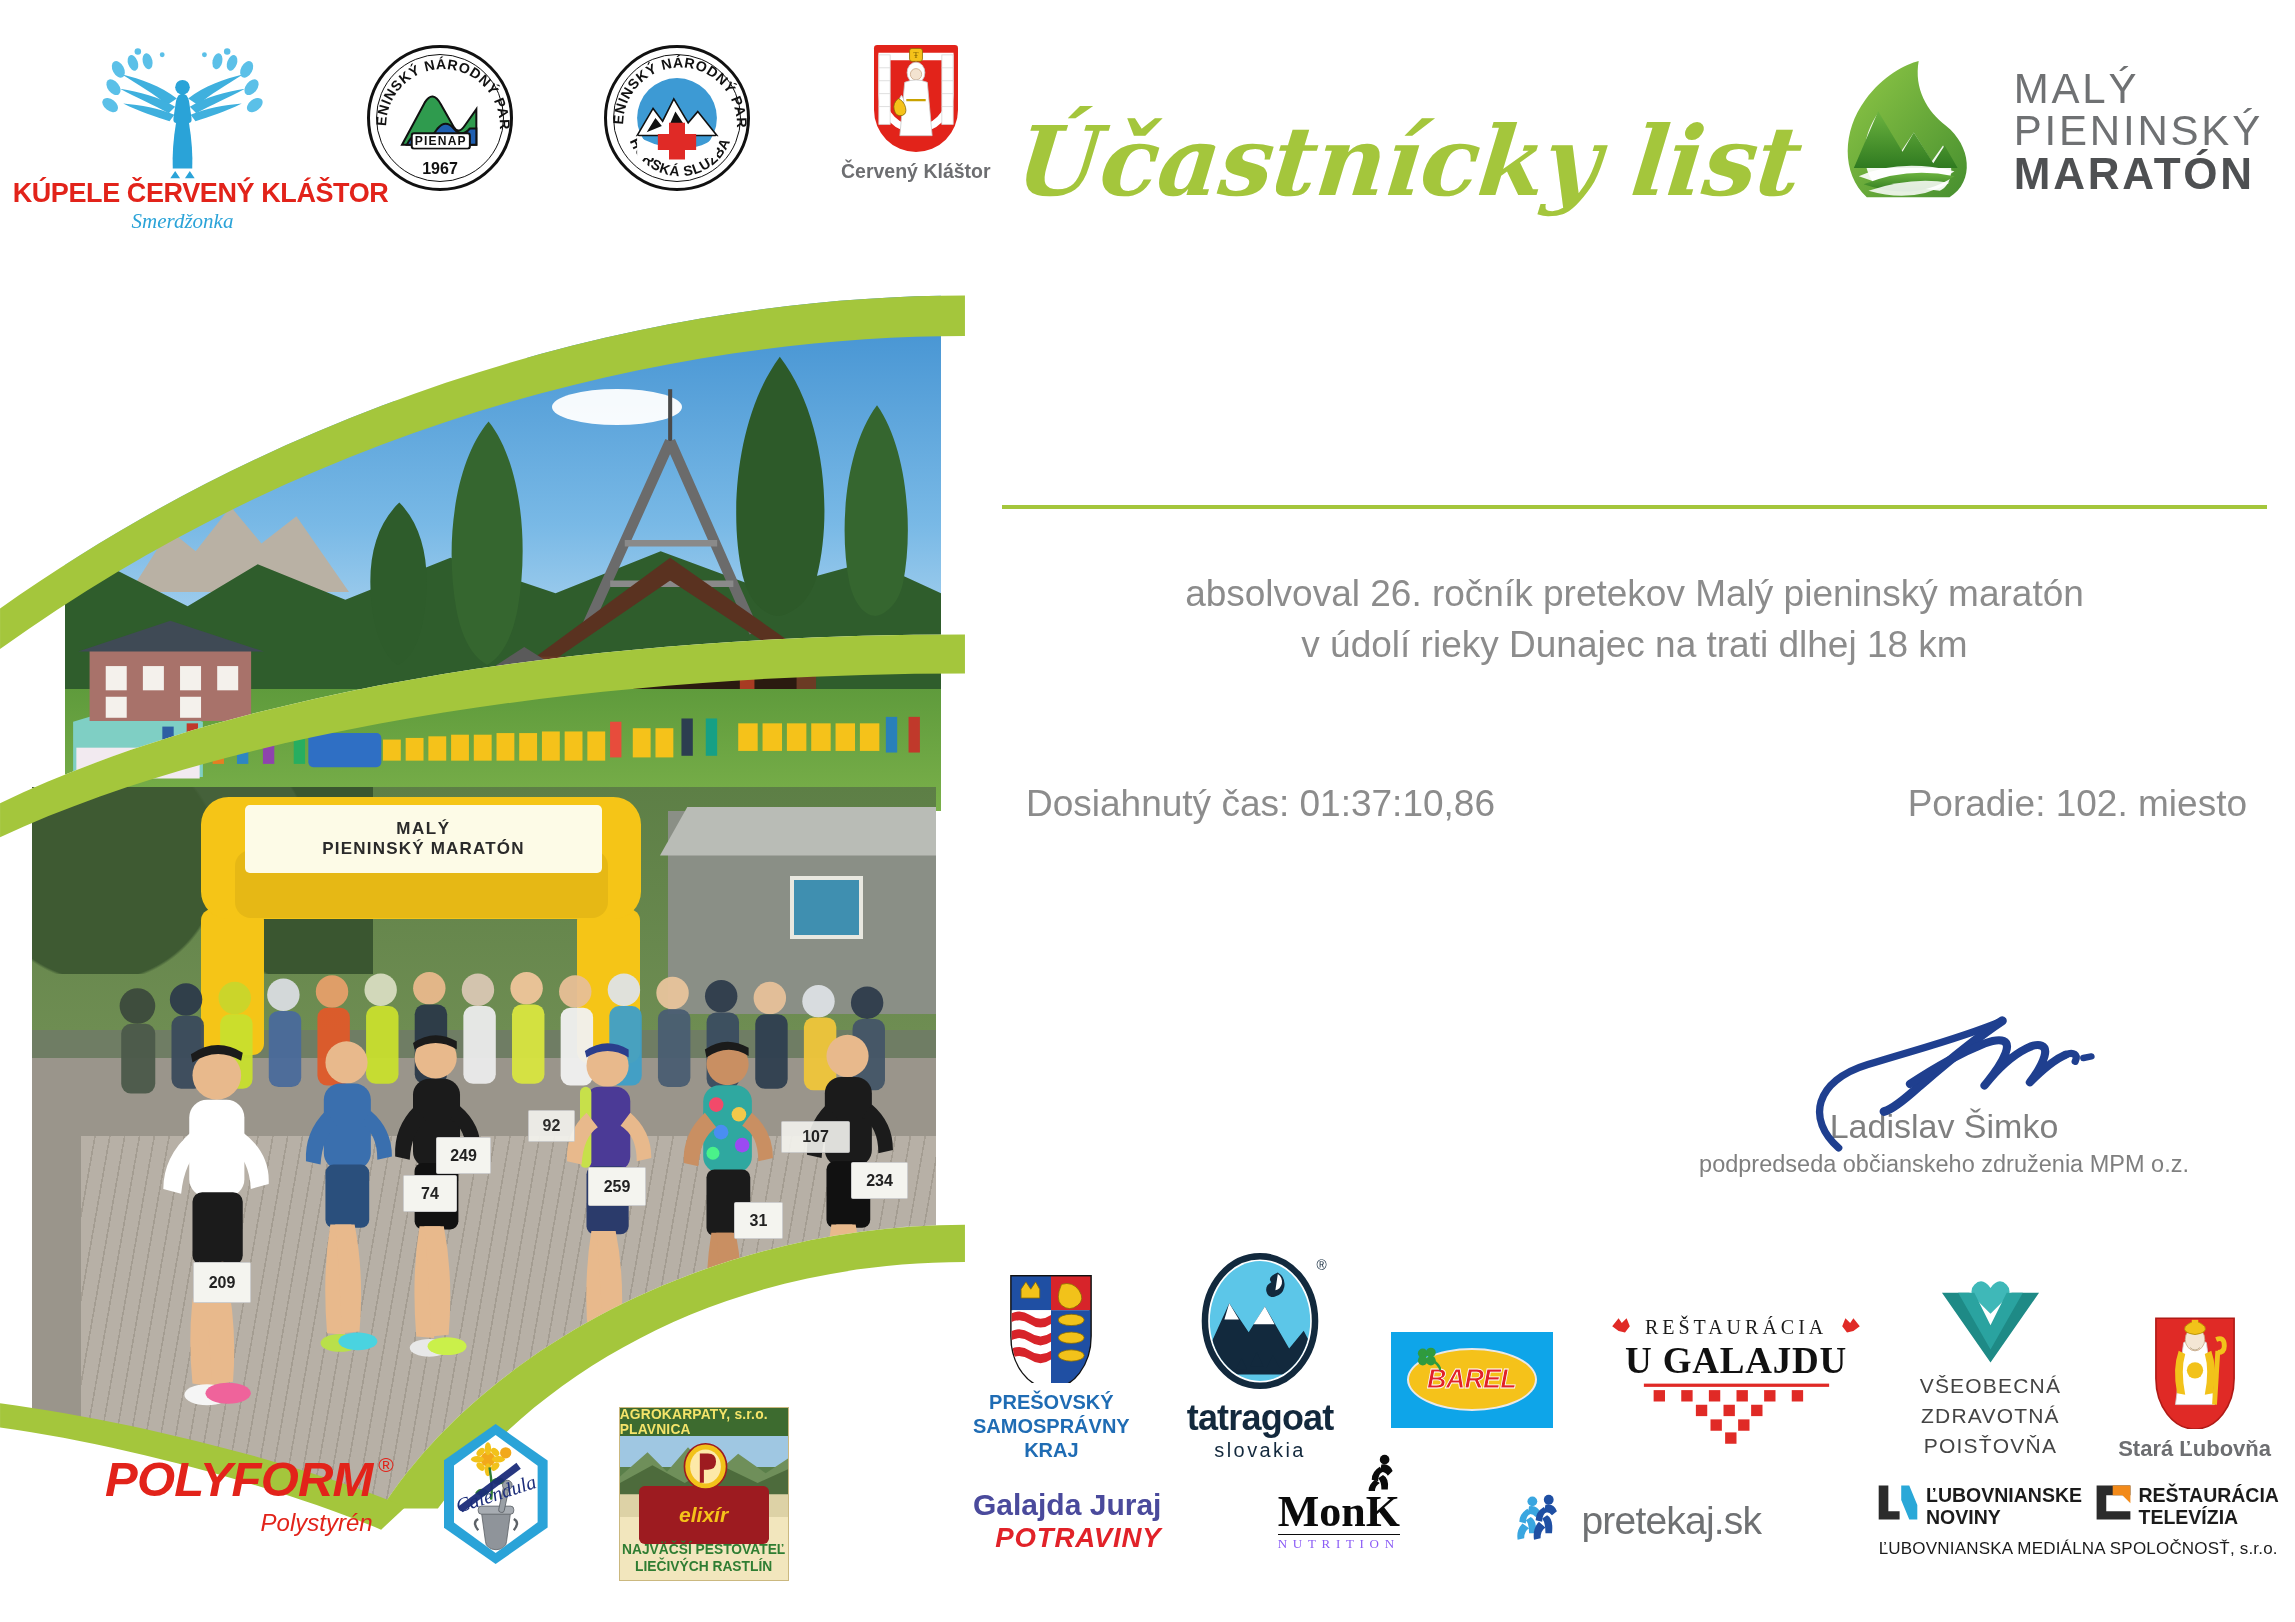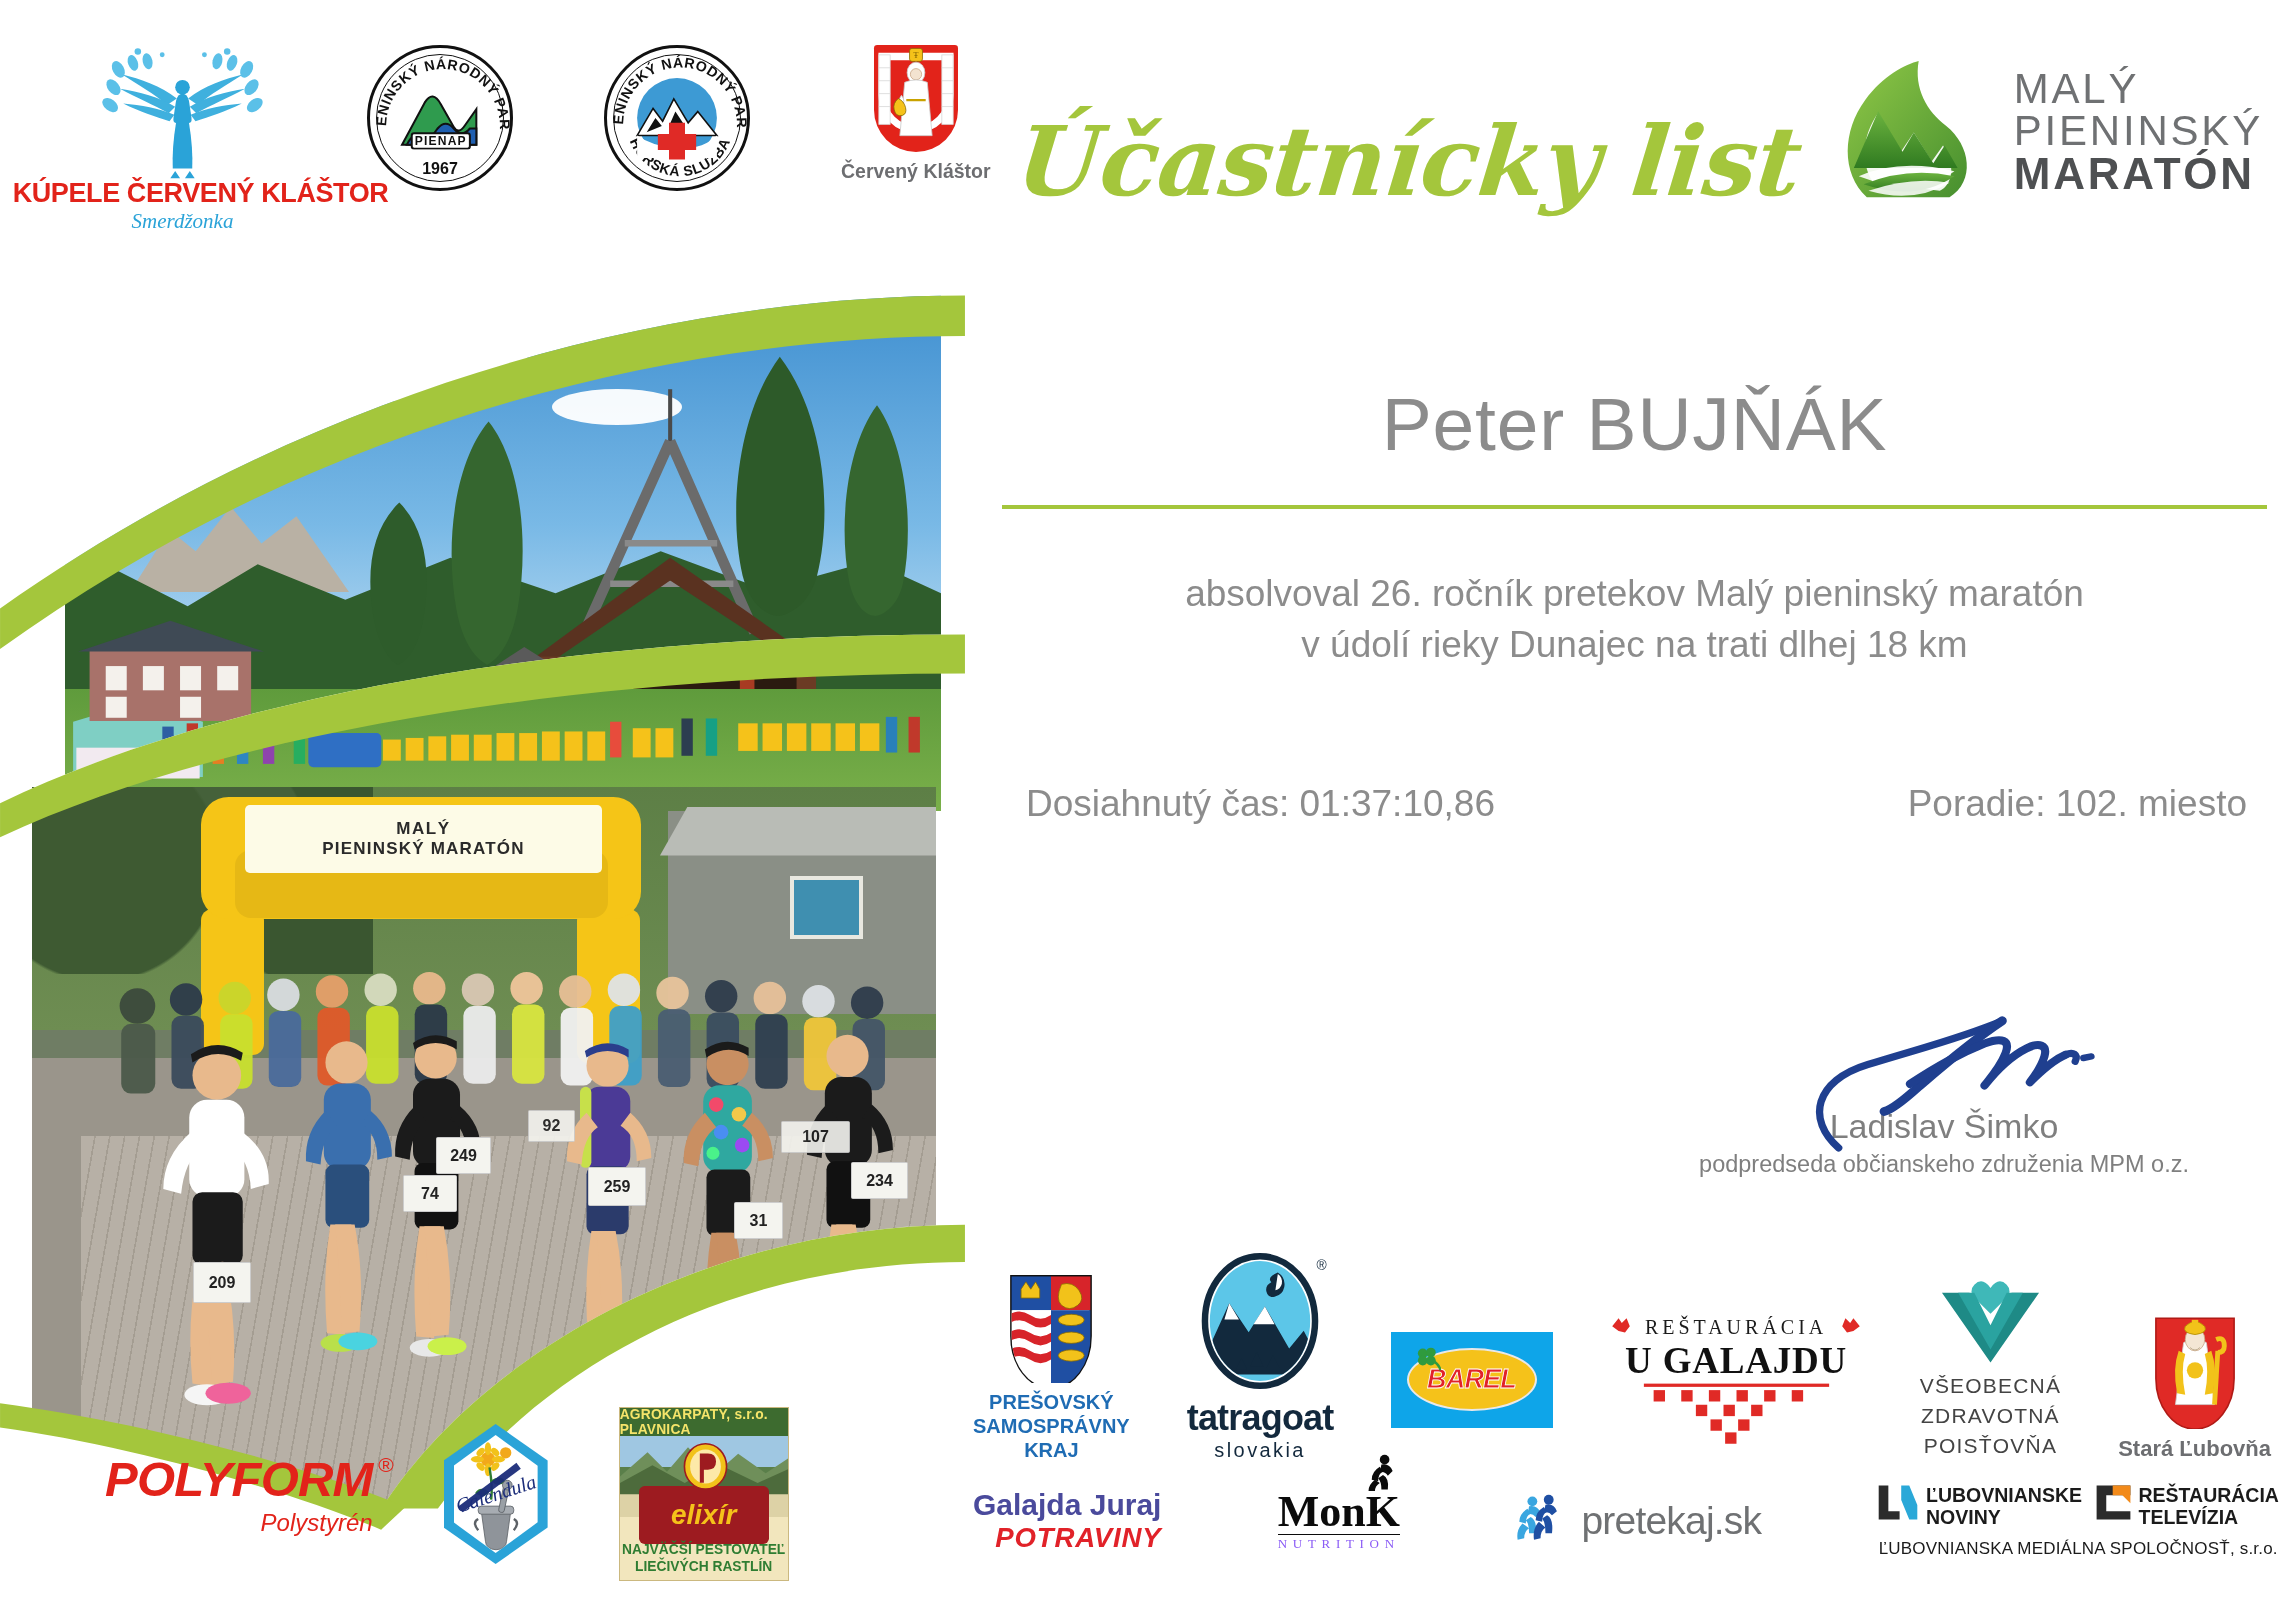--- a/index.html
+++ b/index.html
@@ -145,21 +145,21 @@
               font-family:"Liberation Serif", serif; font-style:italic; font-size:20px; color:#1c2d7a; }
   .elix-box { width: 170px; height: 174px; background:#f2e6bd; border:1.6px solid #cbb87f; position:relative; overflow:hidden; }
   .elix-top { position:absolute; left:0; right:0; top:0; height:27.6px; background:#3d6b2f;
               color:#f5e46a; font-size:13.8px; font-weight:bold; display:flex;
               align-items:center; justify-content:center; letter-spacing:0.2px; }
   .elix-scene { position:absolute; left:0; right:0; top:27.6px; height:81px;
                 background: linear-gradient(#9fc7e2 0 38%, #5a7f4a 38% 72%, #ddd2a6 72% 100%); }
   .elix-badge { position:absolute; left:50%; top:78px; transform:translateX(-50%);
                 width:130px; height:58px; background:#9d1b20; border-radius:5.7px;
                 display:flex; align-items:center; justify-content:center; }
-  .elix-word { font-size:28px; font-style:italic; font-weight:bold; color:#f5c21a; }
+  .elix-word { font-size:21px; font-style:italic; font-weight:bold; color:#f5c21a; }
   .elix-bot { position:absolute; left:0; right:0; bottom:4.9px; font-size:13.8px; font-weight:bold;
               color:#2f7d32; text-align:center; line-height:1.2; }
 </style>
 </head>
 <body>
 
 <div class="page">
 
   <div class="top-logos">
 
@@ -564,21 +564,20 @@
       <path d="M1190 1180 C880 1180 600 1330 470 1530 L1190 1530 Z" fill="#ffffff"></path>
       <path d="M1190 1180 C880 1180 600 1330 470 1530 L540 1530 C670 1354 900 1226 1190 1226 Z" fill="#a4c63c"></path>
 
       <path d="M0 1420 C160 1440 360 1490 470 1530 L470 1660 L0 1660 Z" fill="#ffffff"></path>
       <path d="M0 1400 C180 1424 380 1478 500 1528 L470 1556 C350 1506 160 1452 0 1430 Z" fill="#a4c63c"></path>
 
       <path d="M0 0 L0 1660 L30 1660 L30 0 Z" fill="#ffffff" opacity="0"></path>
     </svg>
   </div>
 
-  <div class="name">Peter BUJŇÁK</div>
   <div class="rule"></div>
   <div class="desc">
     <div>absolvoval 26. ročník pretekov Malý pieninský maratón</div>
     <div>v údolí rieky Dunajec na trati dlhej 18 km</div>
   </div>
   <div class="results">
     <div>
       <span>Dosiahnutý čas:</span>
       <span>01:37:10,86</span>
     </div>

